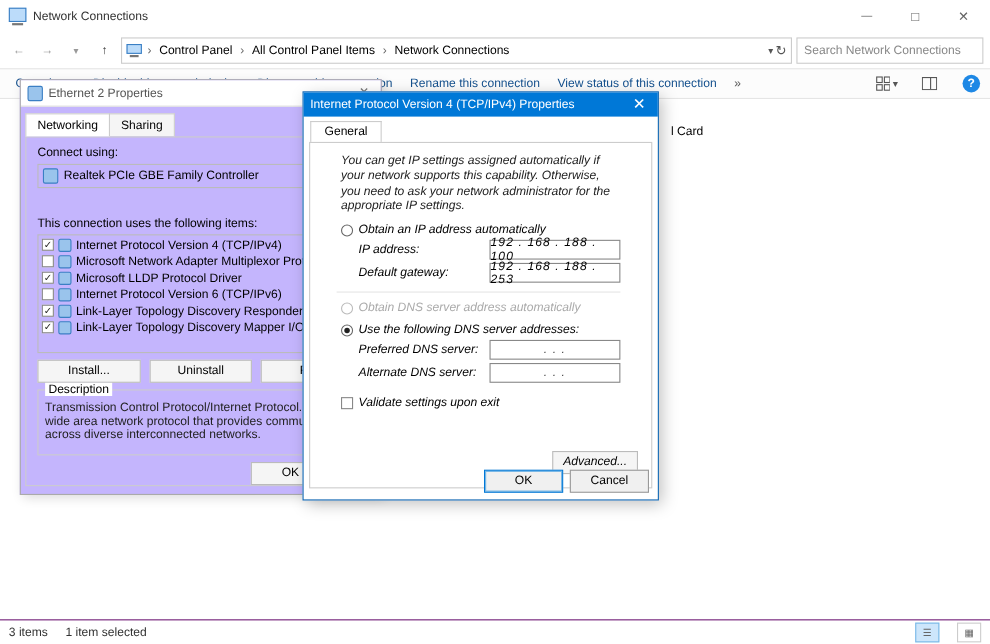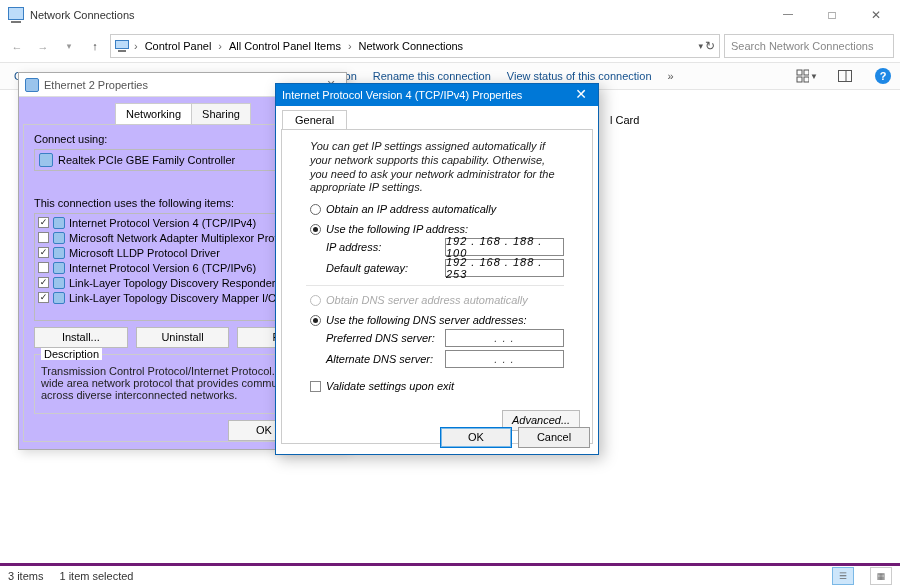--- a/index.html
+++ b/index.html
@@ -33,32 +33,32 @@
   .cmd .drop { font-size:8px; color:#555; }
   .cmdbar .spacer { flex:1; }
   .cmdbar .iconslot { width:22px; height:22px; display:flex; align-items:center; justify-content:center; color:#555; }
   .chevrons::after { content: "»"; color:#555; }
   .helpicon { width:16px;height:16px;border-radius:50%;background:#1e88e5;color:#fff;text-align:center;line-height:16px;font-weight:bold; }
 
   
   .content-text { position:absolute; left:610px; top:114px; color:#000; }
 
   
-  .statusbar { position:absolute; bottom:0; left:0; right:0; height:22px; border-top:3px solid #701a75; display:flex; align-items:center; padding:0 8px; color:#333; gap:16px;justify-content:center; }
+  .statusbar { position:absolute; bottom:0; left:0; right:0; height:22px; border-top:1px solid #701a75; display:flex; align-items:center; padding:0 8px; color:#333; gap:16px;justify-content:center; }
   .statusbar .spacer { flex:1; }
   .viewicon { width:22px;height:18px;border:1px solid #ccc; display:flex;align-items:center;justify-content:center; font-size:9px; color:#666; }
   .viewicon.sel { background:#cde6fb; border-color:#7ab8e6; }
 
   
   .ethprops { position:absolute; left:18px; top:72px; width:329px; height:378px; background:#c4b5fd; border:1px solid #aaa; box-shadow: 3px 3px 10px rgba(0,0,0,0.15); }
   .ethprops .dlgtitle { height:24px; background:#fff; border-bottom:1px solid #ddd; display:flex; align-items:center; padding:0 6px; color:#555; }
   .ethprops .dlgtitle .dicon { width:14px;height:14px;margin-right:5px; }
   .ethprops .dlgtitle .t { flex:1; }
   .ethprops .dlgtitle .xbtn { width:18px;height:18px; text-align:center; line-height:17px; color:#777; }
-  .ethprops .tabs { display:flex; padding:4px 4px 0 4px; margin-top:2px;justify-content:center; }
+  .ethprops .tabs { display:flex; padding:4px 4px 0 4px; margin-top:2px; }
   .ethprops .tab { padding:4px 10px; border:1px solid #ccc; border-bottom:none; background:#fff; margin-right:-1px; min-width:56px; text-align:center; }
   .ethprops .tab.active { position:relative; z-index:2; }
   .ethprops .tab.inactive { background:#f5f5f5; }
   .ethprops .tabpage { border:1px solid #ccc; margin:0 4px 4px 4px; height: 318px; padding:8px 10px; position:relative; }
   .ethprops .adapterbox { border:1px solid #bbb; height:22px; display:flex; align-items:center; padding:0 4px; margin:4px 0 4px 0; }
   .ethprops .adaptericon { width:14px;height:14px; margin-right:5px; }
   .ethprops .cfgbtn { position:absolute; right:10px; top:60px; width:50px; height:20px; border:1px solid #bbb; background:#f5f5f5; text-align:center; line-height:18px; }
   .ethprops .itemlabel { margin-top:26px; }
   .ethprops .itemlist { border:1px solid #bbb; height:108px; overflow:auto; margin-top:4px; padding:1px; }
   .ethprops .row { display:flex; align-items:center; height:15px; gap:4px; padding:0 2px; white-space:nowrap; }
@@ -254,24 +254,20 @@
   <div class="tabs">
     <div class="tab">General</div>
   </div>
   <div class="tabpage">
     <div class="intro">You can get IP settings assigned automatically if your network supports this capability. Otherwise, you need to ask your network administrator for the appropriate IP settings.</div>
 
     <div class="radio">
       <span class="r"></span>
       <span>Obtain an IP address automatically</span>
     </div>
-    <div class="radio">
-      <span class="r sel"></span>
-      <span>Use the following IP address:</span>
-    </div>
     <div class="frow">
       <span class="lab">IP address:</span>
       <span class="ipin">192 . 168 . 188 . 100</span>
     </div>
     <div class="frow">
       <span class="lab">Default gateway:</span>
       <span class="ipin">192 . 168 . 188 . 253</span>
     </div>
 
     <hr class="sep">

